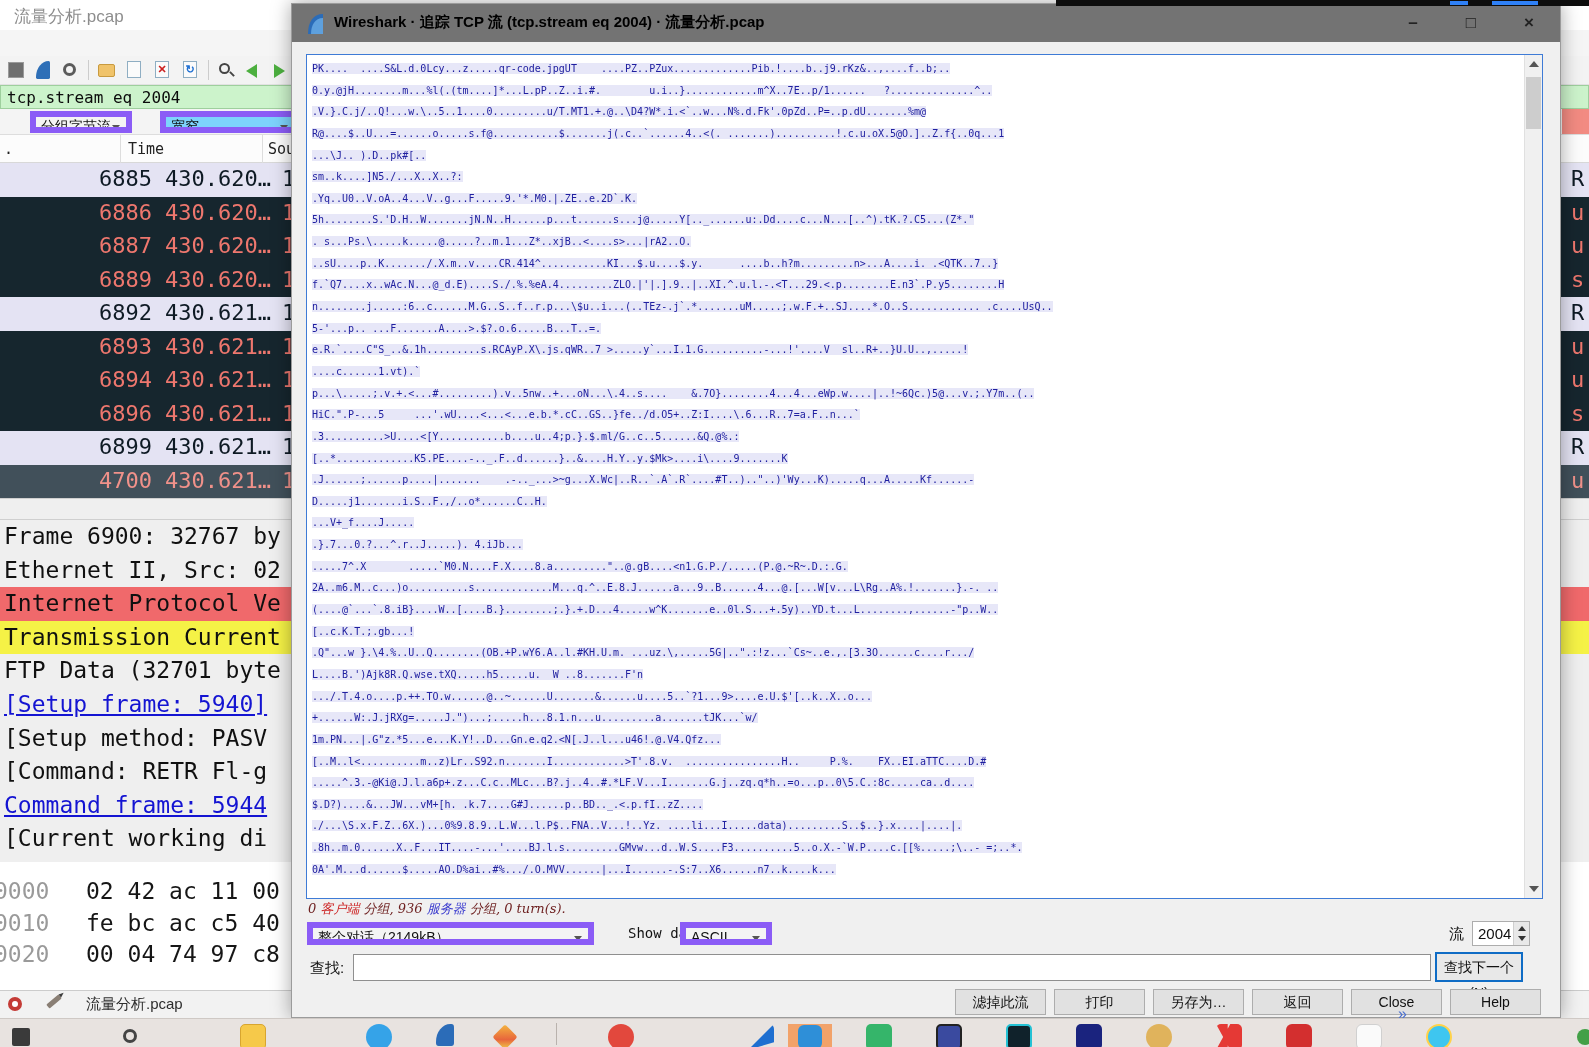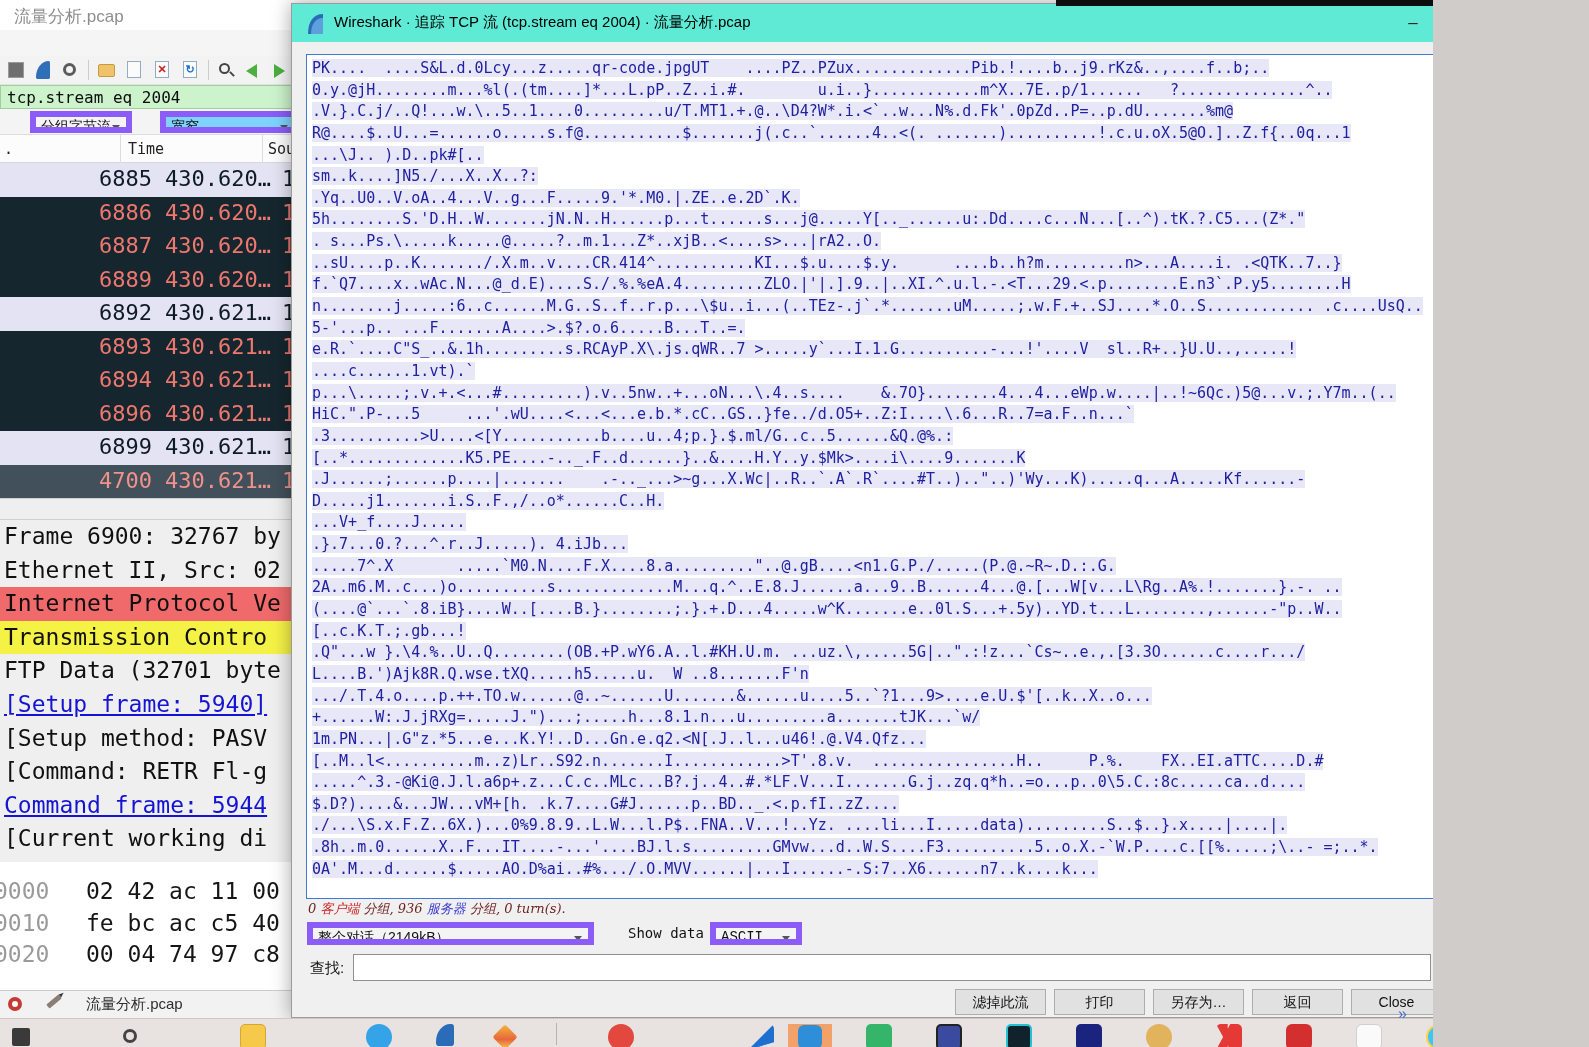--- a/index.html
+++ b/index.html
@@ -1,17 +1,17 @@
 <!DOCTYPE html>
 <html><head>
 <meta charset="utf-8">
 <style>
   html,body{margin:0;padding:0;background:#cfccc9;}
   *{box-sizing:border-box;}
-  #screen{position:relative;width:1433px;height:1047px;overflow:hidden;
+  #screen{position:relative;width:1589px;height:1047px;overflow:hidden;
     font-family:"Liberation Sans",sans-serif;background:#d8d5d2;}
 
   
   #main-window{position:absolute;left:0;top:0;width:1589px;height:1018px;background:#f1f1f1;}
   .mw-titlebar{position:absolute;left:0;top:0;width:100%;height:30px;background:#ffffff;}
   .mw-title{position:absolute;left:14px;top:5px;font-size:17px;color:#8d8d8d;}
   .mw-menubar{position:absolute;left:0;top:30px;width:100%;height:26px;background:#f5f5f5;}
   .mw-menu-item{position:absolute;top:3px;font-size:16px;color:#1a1a1a;padding:2px 4px;margin-top:31px;}
   .mw-toolbar{position:absolute;left:0;top:56px;width:100%;height:29px;background:#f3f3f3;border-bottom:1px solid #e2e2e2;}
   .tb-icon{position:absolute;top:4px;width:21px;height:21px;}
@@ -68,43 +68,43 @@
   .st-pencil:after{content:"";position:absolute;right:-5px;top:0;border-top:2.5px solid transparent;border-bottom:2.5px solid transparent;border-left:5px solid #3c3c3c;}
   .st-text{position:absolute;left:86px;top:4px;font-size:15px;color:#2d2d2d;}
 
   
   #top-strip{position:absolute;left:1056px;top:0;width:533px;height:6px;background:#0d0d0d;z-index:40;}
   .strip-dash{position:absolute;top:1px;height:4px;background:#2f81f7;}
 
   
   #dialog{position:absolute;left:291px;top:3px;width:1270px;height:1015px;background:#f0f0f0;
     border:1px solid #9b9b9b;box-shadow:0 0 18px rgba(0,0,0,0.35);z-index:10;}
-  .dlg-titlebar{position:absolute;left:0;top:0;width:100%;height:38px;background:#5eead4;}
+  .dlg-titlebar{position:absolute;left:0;top:0;width:100%;height:38px;background:#737373;font-weight:bold;}
   .dlg-logo{position:absolute;left:14px;top:8px;width:20px;height:24px;}
   .dlg-title{position:absolute;left:42px;top:9px;font-size:15px;color:#000;}
   .winbtn{position:absolute;top:0;width:46px;height:38px;text-align:center;line-height:38px;font-size:17px;color:#222;}
   .wb-min{left:1098px;}
   .wb-max{left:1156px;}
   .wb-close{left:1214px;}
   #stream-area{position:absolute;left:14px;top:50px;width:1237px;height:845px;background:#ffffff;border:1px solid #3e7bd6;}
   #stream-lines{position:absolute;left:5px;top:3px;right:21px;bottom:1px;overflow:hidden;
-    font-family:"DejaVu Sans Mono",monospace;font-size:15px;line-height:21.65px;color:#2020a0;}
+    font-family:"DejaVu Sans Mono",monospace;font-size:10px;line-height:21.65px;color:#2020a0;}
   .sline{white-space:pre;height:21.65px;}
   .sline span{background:#e7e7f8;}
   .v-scroll{position:absolute;right:0;top:0;width:18px;height:100%;background:#f0f0f0;border-left:1px solid #e0e0e0;}
   .sc-arrow{position:absolute;left:4px;width:0;height:0;border-left:5px solid transparent;border-right:5px solid transparent;}
   .sc-up{top:6px;border-bottom:6px solid #555;}
   .sc-down{bottom:6px;border-top:6px solid #555;}
   .sc-thumb{position:absolute;left:1px;top:22px;width:15px;height:52px;background:#cdcdcd;}
   #hint-line{position:absolute;left:16px;top:896px;font-family:"DejaVu Serif",serif;font-style:italic;font-size:13px;color:#6d1f1f;}
   .hint-client{color:#cc2222;}
   .hint-server{color:#3a3ace;}
   #conv-combo{position:absolute;left:15px;top:918px;width:287px;height:23px;}
   #showdata-label{position:absolute;left:336px;top:921px;font-family:"DejaVu Sans Mono",monospace;font-size:14px;color:#111;}
-  #ascii-combo{position:absolute;left:418px;top:918px;width:92px;height:23px;font-family:Liberation Mono, monospace;}
+  #ascii-combo{position:absolute;left:388px;top:918px;width:92px;height:23px;font-family:Liberation Sans, sans-serif;}
   #stream-spin-label{position:absolute;left:1157px;top:921px;font-size:15px;color:#111;}
   #stream-spin{position:absolute;left:1180px;top:917px;width:58px;height:25px;background:#fff;border:1px solid #adadad;}
   .spin-val{position:absolute;left:5px;top:3px;font-size:15px;color:#111;}
   .spin-btns{position:absolute;right:0;top:0;width:16px;height:100%;background:#e8e8e8;border-left:1px solid #cfcfcf;}
   .spin-up{position:absolute;left:4px;top:4px;border-left:4px solid transparent;border-right:4px solid transparent;border-bottom:5px solid #333;}
   .spin-down{position:absolute;left:4px;bottom:4px;border-left:4px solid transparent;border-right:4px solid transparent;border-top:5px solid #333;}
   #find-label{position:absolute;left:18px;top:955px;font-size:15px;color:#111;}
   #find-input{position:absolute;left:61px;top:950px;width:1078px;height:27px;background:#fff;border:1px solid #8f8f8f;font-size:14px;padding:2px 5px;}
   #find-next-btn{position:absolute;left:1143px;top:948px;width:88px;height:30px;background:#e8e8e8;border:2px solid #0f6cc5;font-size:14px;text-align:center;line-height:26px;color:#111;}
   .dlg-btnrow{position:absolute;left:0;top:985px;width:1253px;height:27px;}
@@ -242,21 +242,21 @@
           <span class="c-time">430.621…</span>
           <span class="c-src">17</span>
           <span class="c-info">u</span>
         </div>
     </div>
     <div class="mw-splitter"></div>
     <div id="detail-pane">
       <div class="dline"><span>Frame 6900: 32767 by</span></div>
       <div class="dline"><span>Ethernet II, Src: 02</span></div>
       <div class="dline red"><span>Internet Protocol Ve</span></div>
-      <div class="dline yellow"><span>Transmission Contro</span></div>
+      <div class="dline yellow"><span>Transmission Current</span></div>
       <div class="dline"><span>FTP Data (32701 byte</span></div>
       <div class="dline link"><span>[Setup frame: 5940]</span></div>
       <div class="dline"><span>[Setup method: PASV</span></div>
       <div class="dline"><span>[Command: RETR Fl-g</span></div>
       <div class="dline link"><span>Command frame: 5944</span></div>
       <div class="dline"><span>[Current working di</span></div>
     </div>
     <div id="hex-pane">
       <div class="hrow">
           <span class="h-off">0000</span>

